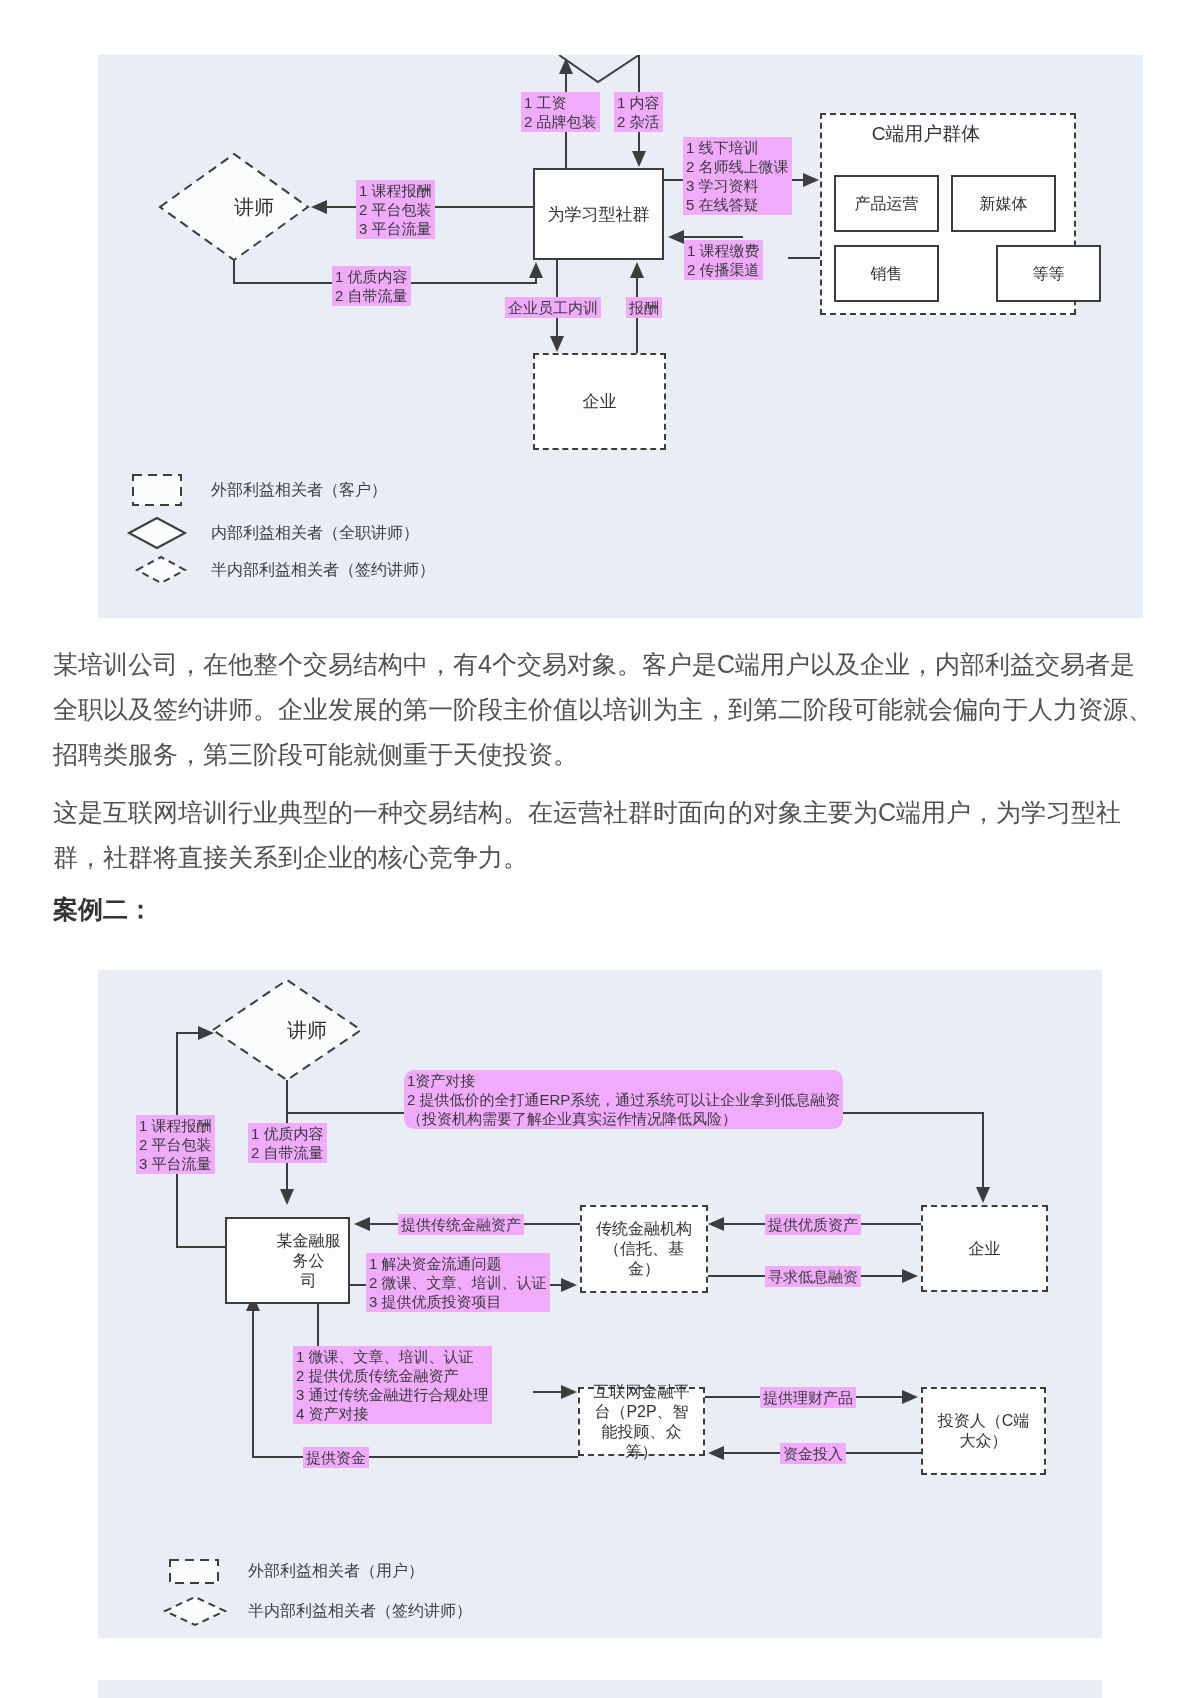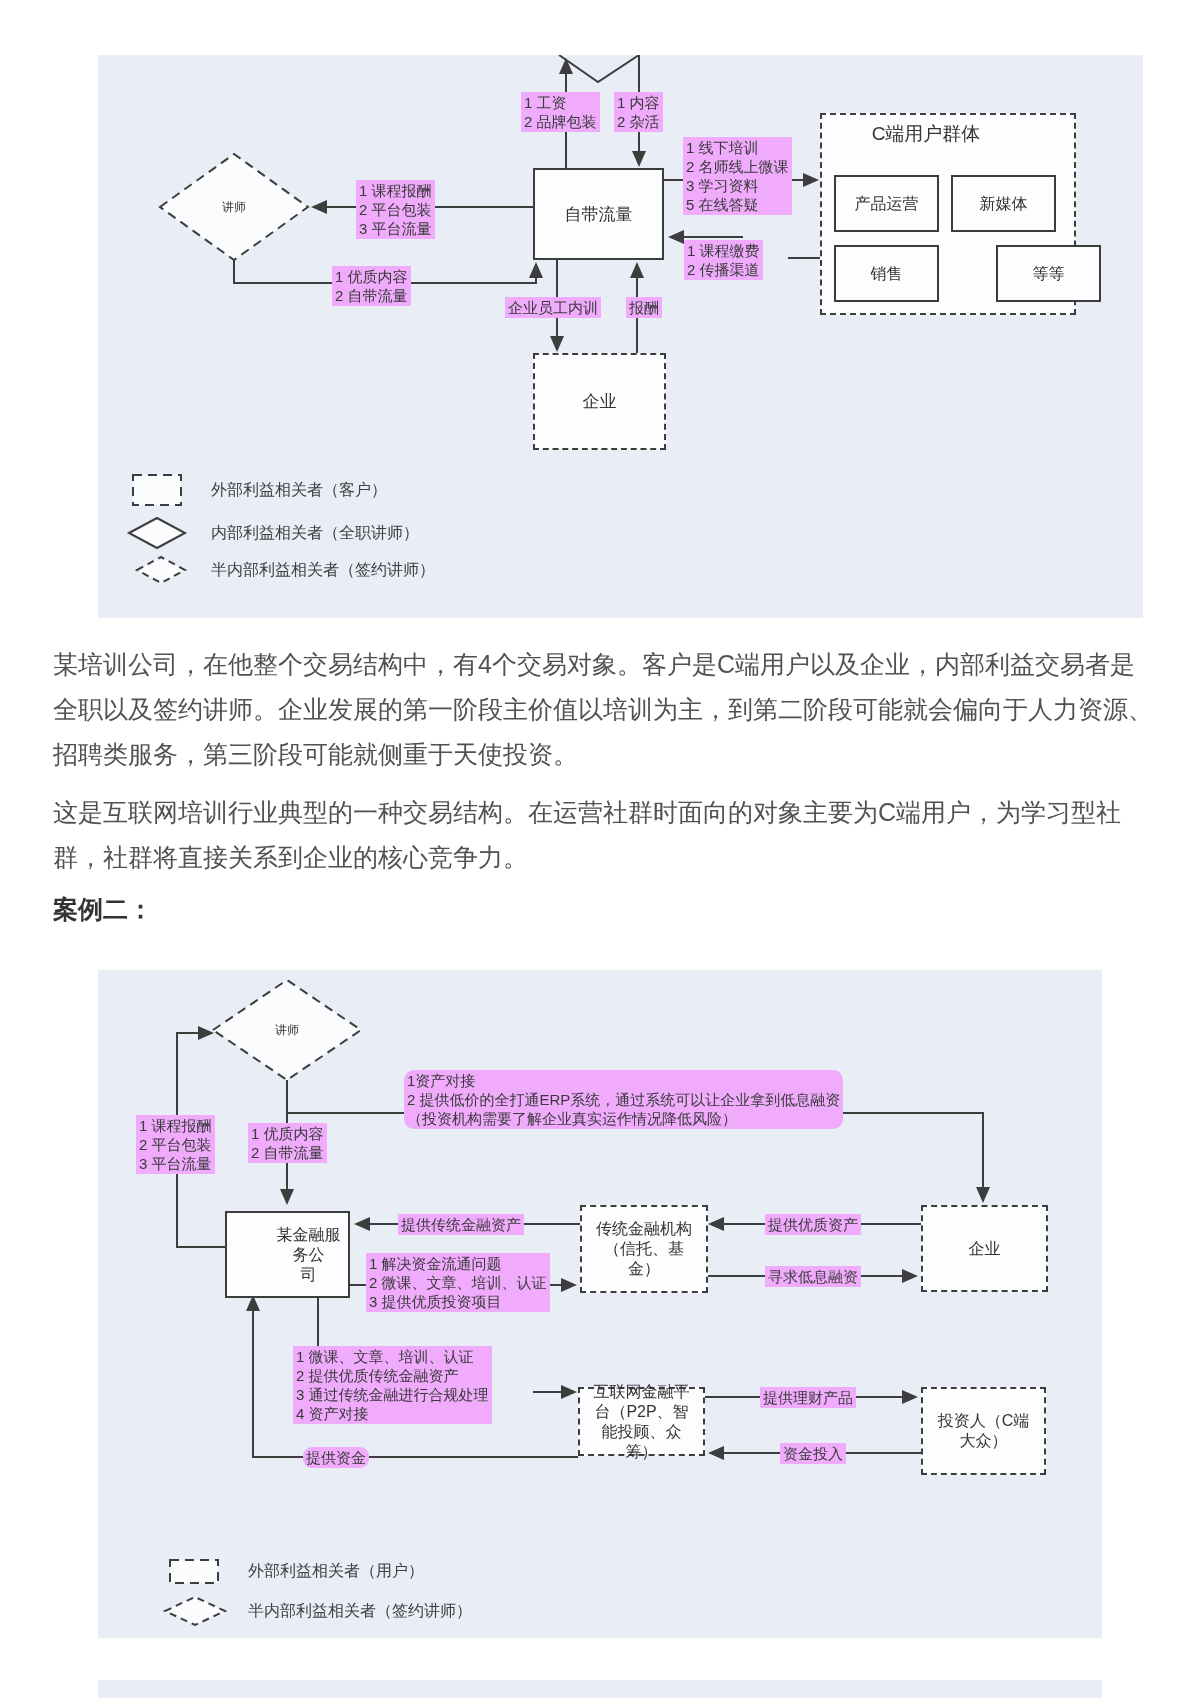--- a/index.html
+++ b/index.html
@@ -29,21 +29,21 @@
     border:2px solid var(--stroke,#3d3d3d);
     display:flex;align-items:center;justify-content:center;
     text-align:center;color:#333;font-size:17px;
     box-sizing:border-box;
   }
   .node span{white-space:pre-line;line-height:21px;}
   .p2 .node span{font-size:16px;line-height:20px;}
   .node.dashed{border-style:dashed;}
   .subnode{font-size:16px;}
   .cg-title{position:absolute;text-align:center;font-size:19px;color:#333;}
-  .diamond-label{position:absolute;text-align:center;font-size:12px;color:#333;line-height:28px;}
+  .diamond-label{position:absolute;text-align:right;font-size:20px;color:#333;line-height:28px;}
   .lbl{
     position:absolute;background:#f0abfc;
     font-size:15px;line-height:19px;color:#3a3a3a;
     white-space:pre-line;padding:1px 3px;
   }
   .legend-text{position:absolute;font-size:16px;color:#3f3f3f;line-height:20px;white-space:nowrap;}
   .para{position:absolute;left:53px;width:1100px;font-size:25px;line-height:45px;color:#515151;margin:0;}
   .para1{top:642px;}
   .para2{top:790px;}
   .case-heading{position:absolute;left:53px;top:893px;font-size:25px;font-weight:bold;color:#333;margin:0;}
@@ -63,34 +63,34 @@
   .d1-quality{left:234px;top:211px;}
   .d1-offline{left:585px;top:82px;}
   .d1-fee{left:586px;top:185px;}
   .d1-training{left:407px;top:242px;}
   .d1-pay{left:528px;top:242px;}
   .d1-lg1{left:113px;top:425px;}
   .d1-lg2{left:113px;top:468px;}
   .d1-lg3{left:113px;top:505px;}
   
   .d2-lect-label{left:149px;top:46px;width:80px;}
-  .d2-fincompany{left:127px;top:241px;width:125px;height:87px;padding-left:42px;}
+  .d2-fincompany{left:127px;top:247px;width:125px;height:87px;padding-left:42px;}
   .d2-traditional{left:482px;top:235px;width:128px;height:88px;}
   .d2-enterprise{left:823px;top:235px;width:127px;height:87px;}
   .d2-platform{left:480px;top:417px;width:127px;height:69px;}
   .d2-investor{left:823px;top:417px;width:125px;height:88px;}
   .d2-erp{left:306px;top:100px;border-radius:10px;}
   .d2-course-reward{left:38px;top:145px;}
   .d2-quality{left:150px;top:153px;}
   .d2-trad-assets{left:300px;top:244px;}
   .d2-solve{left:268px;top:283px;}
   .d2-quality-assets{left:667px;top:244px;}
   .d2-seek{left:667px;top:296px;}
   .d2-micro{left:195px;top:376px;}
-  .d2-funds{left:205px;top:477px;border-radius:9px;}
+  .d2-funds{left:205px;top:477px;}
   .d2-wealth{left:662px;top:417px;}
   .d2-invest{left:682px;top:473px;}
   .d2-lg1{left:150px;top:591px;}
   .d2-lg2{left:150px;top:631px;}
 </style>
 </head>
 <body>
 
 <div>
 
@@ -130,21 +130,21 @@
         <polygon class="ah" points="570,182 586,175 586,189"></polygon>
         <line class="ln" x1="690" y1="203" x2="722" y2="203"></line>
       </g>
       <polygon class="shape dash" points="62,152 136,99 210,152 136,205"></polygon>
       <rect class="shape dash" x="35" y="420" width="48" height="30"></rect>
       <polygon class="shape" points="31,478 59,463 87,478 59,493"></polygon>
       <polygon class="shape dash2" points="39,515 63,502 87,515 63,528"></polygon>
     </svg>
 
     <div class="node d1-company">
-        <span>自带流量</span>
+        <span>为学习型社群</span>
       </div>
     <div class="node dashed d1-enterprise">
         <span>企业</span>
       </div>
     <div class="node dashed d1-cgroup"></div>
     <div class="cg-title d1-cg-title">C端用户群体</div>
     <div class="node subnode d1-sub1">
         <span>产品运营</span>
       </div>
     <div class="node subnode d1-sub2">

